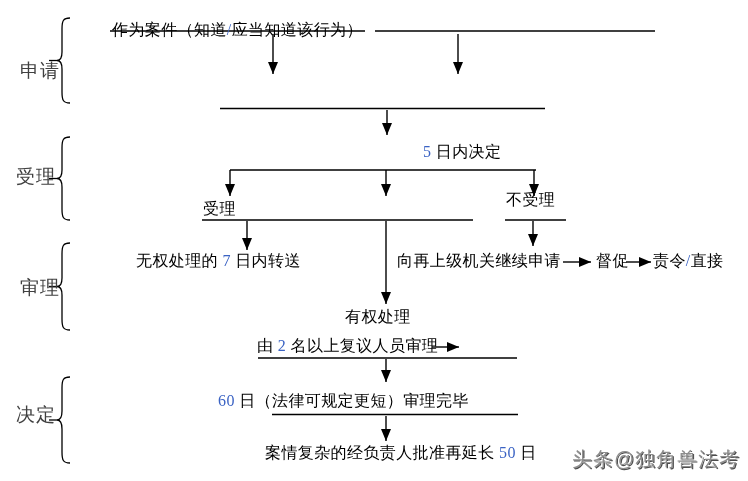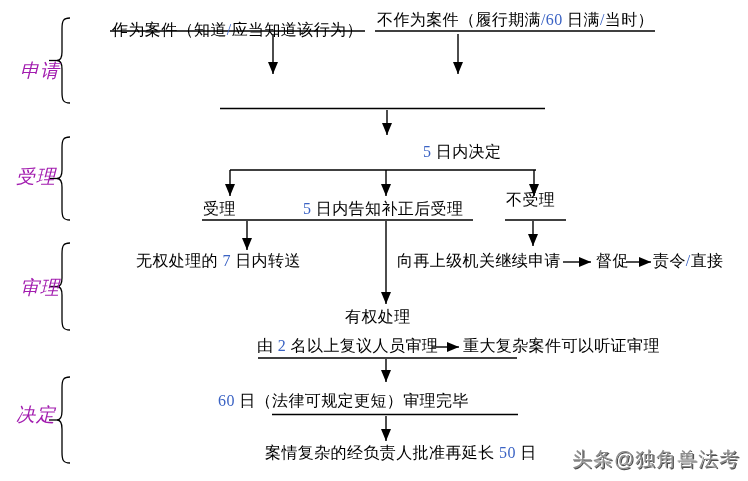--- a/index.html
+++ b/index.html
@@ -9,21 +9,21 @@
     color:#000;overflow:hidden;
   }
   #wires{position:absolute;left:0;top:0;width:748px;height:481px;}
   .t{
     position:absolute;font-size:16px;line-height:19px;white-space:nowrap;
     letter-spacing:0.4px;color:#000;
   }
   .accent{color:var(--accent,#3b63c4);}
   .stage{
     position:absolute;font-size:19px;line-height:22px;white-space:nowrap;
-    letter-spacing:1px;color:#a21caf;font-style:italic;
+    letter-spacing:1px;color:#404040;
   }
   .watermark{
     position:absolute;font-family:"Liberation Sans","DejaVu Sans",sans-serif;
     font-weight:normal;font-size:20px;letter-spacing:1px;
     color:var(--watermark,#8d8d8d);
     text-shadow:-1px -1px 0 #ffffff,1px 1px 0 #4d4d4d;
   }
 </style>
 </head>
 <body>
@@ -76,29 +76,26 @@
       <line x1="49" y1="420" x2="57" y2="420"></line>
     </g>
   </svg>
 
   <div class="stage" style="left:20px;top:60px">申请</div>
   <div class="stage" style="left:16px;top:166px">受理</div>
   <div class="stage" style="left:20px;top:277px">审理</div>
   <div class="stage" style="left:16px;top:404px">决定</div>
 
   <div class="t colorize" style="left:112px;top:20px">作为案件（知道<span class="accent">/</span>应当知道该行为）</div>
-  <div class="t colorize" style="left:377px;top:10px">不作为案件（履行期满<span class="accent">/</span><span class="accent">60</span> 日满<span class="accent">/</span>当时）</div>
   <div class="t colorize" style="left:423px;top:142px"><span class="accent">5</span> 日内决定</div>
   <div class="t colorize" style="left:203px;top:199px">受理</div>
-  <div class="t colorize" style="left:303px;top:199px"><span class="accent">5</span> 日内告知补正后受理</div>
   <div class="t colorize" style="left:506px;top:190px">不受理</div>
   <div class="t colorize" style="left:136px;top:251px">无权处理的 <span class="accent">7</span> 日内转送</div>
   <div class="t colorize" style="left:397px;top:251px">向再上级机关继续申请</div>
   <div class="t colorize" style="left:596px;top:251px">督促</div>
   <div class="t colorize" style="left:653px;top:251px">责令<span class="accent">/</span>直接</div>
   <div class="t colorize" style="left:345px;top:307px">有权处理</div>
   <div class="t colorize" style="left:257px;top:336px">由 <span class="accent">2</span> 名以上复议人员审理</div>
-  <div class="t colorize" style="left:463px;top:336px">重大复杂案件可以听证审理</div>
   <div class="t colorize" style="left:218px;top:391px"><span class="accent">60</span> 日（法律可规定更短）审理完毕</div>
   <div class="t colorize" style="left:265px;top:443px">案情复杂的经负责人批准再延长 <span class="accent">50</span> 日</div>
 
   <div class="watermark" style="left:572px;top:446px">头条@独角兽法考</div>
 </div>
 
 </body></html>

